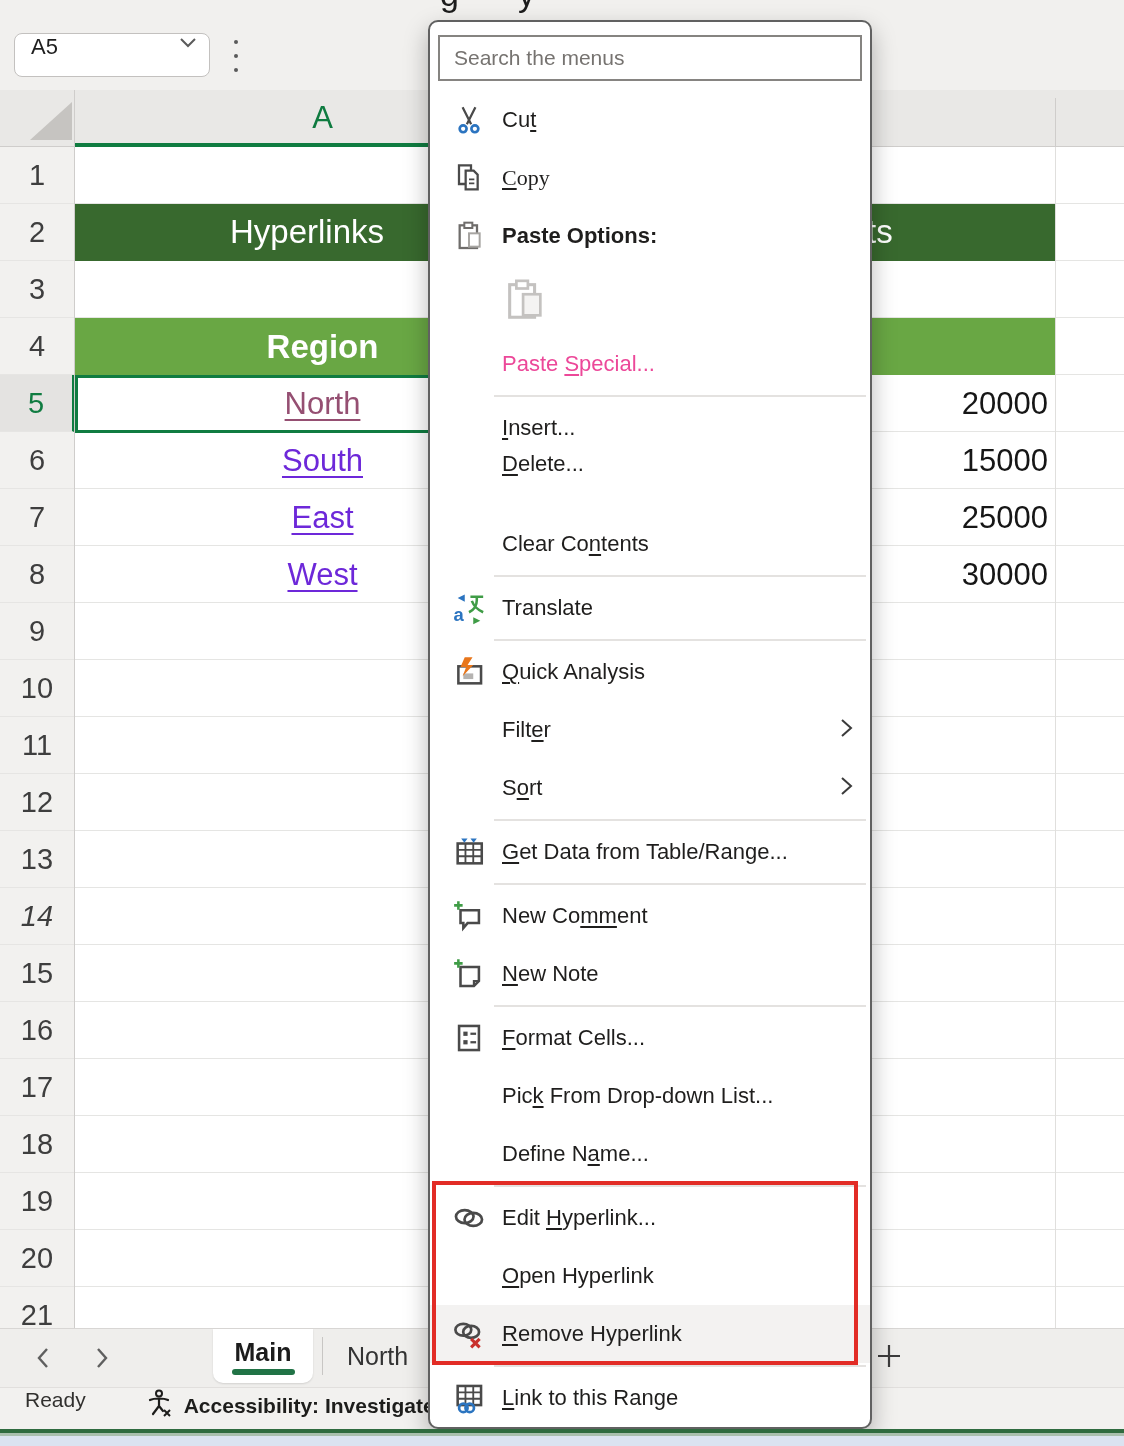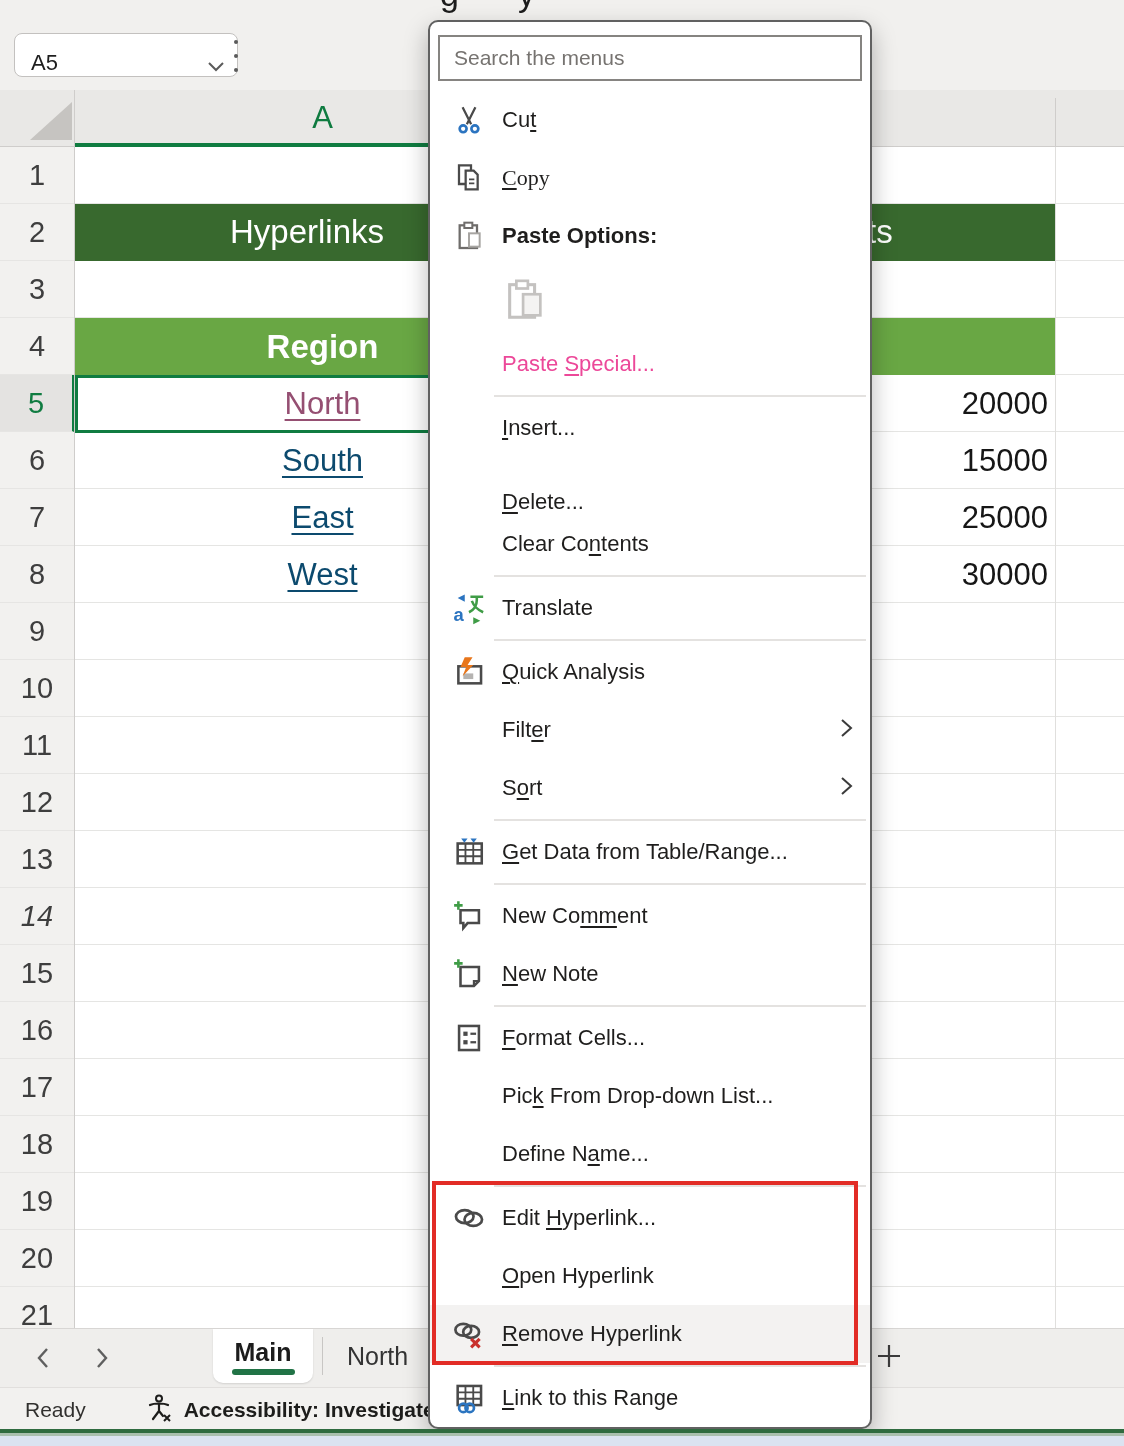--- a/index.html
+++ b/index.html
@@ -4,21 +4,21 @@
 <style>
   * { margin:0; padding:0; box-sizing:border-box; }
   html,body { background:#e9e9e9; }
   body { font-family:"Liberation Sans", sans-serif; }
   .stage { position:relative; width:1124px; height:1446px; background:#f1f0ee; overflow:hidden; }
   .abs { position:absolute; }
 
   
   .top-frag { left:436px; top:0; width:130px; height:13px; overflow:hidden; color:#1c1c1c; }
   .top-frag span { position:absolute; top:-25px; font-size:34px; }
-  .namebox { left:14px; top:33px; width:224px; height:44px; background:#fff; border:1.5px solid #c3c1bf; border-radius:8px; display:flex; align-items:flex-end; padding:0 12px 0 16px; }
+  .namebox { left:14px; top:33px; width:196px; height:44px; background:#fff; border:1.5px solid #c3c1bf; border-radius:8px; display:flex; align-items:flex-start; padding:0 12px 0 16px; }
   .namebox .nb-text { font-size:22px; color:#1e1e1e; flex:1; }
   .kebab { left:230px; top:40px; width:12px; height:32px; display:flex; flex-direction:column; justify-content:space-between; align-items:center; }
   .kebab i { width:4px; height:4px; border-radius:50%; background:#5a5a5a; }
   .fbar { left:252px; top:33px; width:866px; height:44px; background:#fff; border:1.5px solid #c3c1bf; border-radius:8px; display:flex; align-items:center; gap:26px; padding-left:18px; }
   .fbar .fx { font-family:"Liberation Serif", serif; font-style:italic; font-weight:bold; font-size:25px; color:#2f2f2f; }
 
   
   .corner { left:0; top:90px; width:75px; height:57px; background:#e9e8e6; border-right:1px solid #cfcdcb; border-bottom:1px solid #cfcdcb; }
   .corner .tri { position:absolute; right:2px; bottom:6px; width:0; height:0; border-left:42px solid transparent; border-bottom:38px solid #c6c4c1; }
   .colhead { left:75px; top:90px; width:1049px; height:57px; background:#e9e8e6; border-bottom:1px solid #cfcdcb; }
@@ -32,34 +32,34 @@
   
   .grid { left:75px; top:147px; width:1049px; height:1181px; background:#fff;
     background-image:repeating-linear-gradient(to bottom, transparent 0 56px, #e5e5e3 56px 57px); }
   .vline { left:1055px; top:147px; width:1px; height:1181px; background:#e0dfdd; }
   .banner { left:75px; top:204px; width:980px; height:57px; background:#38692e; color:#fff; font-size:33px; }
   .banner span { position:absolute; top:50%; transform:translateY(-52%); }
   .regionrow { left:75px; top:318px; width:980px; height:57px; background:#69a744; }
   .regionrow .rlabel { position:absolute; left:0; width:495px; height:57px; text-align:center; line-height:57px; color:#fff; font-weight:bold; font-size:33px; }
   .linkcell { position:absolute; left:75px; width:495px; height:57px; text-align:center; line-height:57px; font-size:31px; text-decoration:underline; text-underline-offset:5px; text-decoration-thickness:2px; }
   .linkcell.visited { color:#954F72; }
-  .linkcell.normal { color:#0c4a6e; }
+  .linkcell.normal { color:#6d28d9; }
   .valcell { position:absolute; left:572px; width:476px; height:57px; text-align:right; line-height:57px; font-size:31px; color:#161616; }
   .selbox { left:75px; top:375px; width:495px; height:58px; border:3px solid #107C41; z-index:5; }
 
   
   .tabbar { left:0; top:1328px; width:1124px; height:59px; background:#efeeec; border-top:1px solid #d8d6d4; }
   .tab-nav { position:absolute; top:14px; width:30px; height:30px; display:flex; align-items:center; justify-content:center; }
   .tab-main { position:absolute; left:213px; top:0; width:100px; height:54px; background:#fff; border-radius:0 0 10px 10px; box-shadow:0 1px 2px rgba(0,0,0,.12); text-align:center; }
   .tab-main .tlabel { font-weight:bold; font-size:25px; color:#1c1c1c; line-height:46px; }
   .tab-main .tline { position:absolute; left:19px; bottom:8px; width:63px; height:6px; border-radius:3px; background:#217346; }
   .tab-div { position:absolute; left:322px; top:8px; width:1px; height:38px; background:#c8c6c4; }
   .tab-north { position:absolute; left:347px; top:0; height:54px; line-height:54px; font-size:25px; color:#333; }
   .tab-add { position:absolute; left:868px; top:6px; width:42px; height:42px; display:flex; align-items:center; justify-content:center; }
-  .statusbar { left:0; top:1387px; width:1124px; height:45px; background:#f2f1ef; border-top:1px solid #e1dfdd; display:flex; align-items:center; }
+  .statusbar { left:0; top:1387px; width:1124px; height:45px; background:#f2f1ef; border-top:1px solid #e1dfdd; display:flex; align-items:flex-start; }
   .statusbar .ready { margin-left:25px; font-size:21px; color:#31302e; }
   .statusbar .acc { margin-left:58px; display:flex; align-items:center; gap:10px; font-size:21px; font-weight:bold; color:#1d1d1b; }
   .strip-green { left:0; top:1429px; width:1124px; height:4px; background:#2f6b3f; z-index:60; }
   .strip-sage  { left:0; top:1433px; width:1124px; height:3px; background:#a9bfae; z-index:60; }
   .strip-blue  { left:0; top:1436px; width:1124px; height:10px; background:#dbe3f1; z-index:60; }
 
   
   .menu { left:428px; top:20px; width:444px; height:1409px; background:#fff; border:2px solid #616161; border-radius:10px; box-shadow:0 10px 24px rgba(0,0,0,.28); z-index:50; }
   .menu-inner { position:relative; width:100%; height:100%; }
   .msearch { position:absolute; left:8px; top:13px; width:424px; height:46px; border:2px solid #868481; background:#fff; font-size:21px; color:#3a3a3a; padding:0 14px; font-family:"Liberation Sans", sans-serif; outline:none; }
@@ -234,21 +234,21 @@
               </svg>
             </span>
           </div>
           <div class="mrow dis" style="top: 313px; height: 58px;">
             <span class="mlabel">Paste <u>S</u>pecial...</span>
           </div>
           <div class="msep" style="top: 373px;"></div>
           <div class="mrow" style="top: 377px; height: 58px;">
             <span class="mlabel"><u>I</u>nsert...</span>
           </div>
-          <div class="mrow" style="top: 451px; height: 58px;">
+          <div class="mrow" style="top: 413px; height: 58px;">
             <span class="mlabel"><u>D</u>elete...</span>
           </div>
           <div class="mrow" style="top: 493px; height: 58px;">
             <span class="mlabel">Clear Co<u>n</u>tents</span>
           </div>
           <div class="msep" style="top: 553px;"></div>
           <div class="mrow" style="top: 557px; height: 58px;">
             <span class="micon">
               <svg width="34" height="34" viewBox="0 0 24 24">
                 <text x="1" y="21" font-size="13" font-weight="bold" fill="#2b74c0" font-family="Liberation Sans, sans-serif">a</text>

